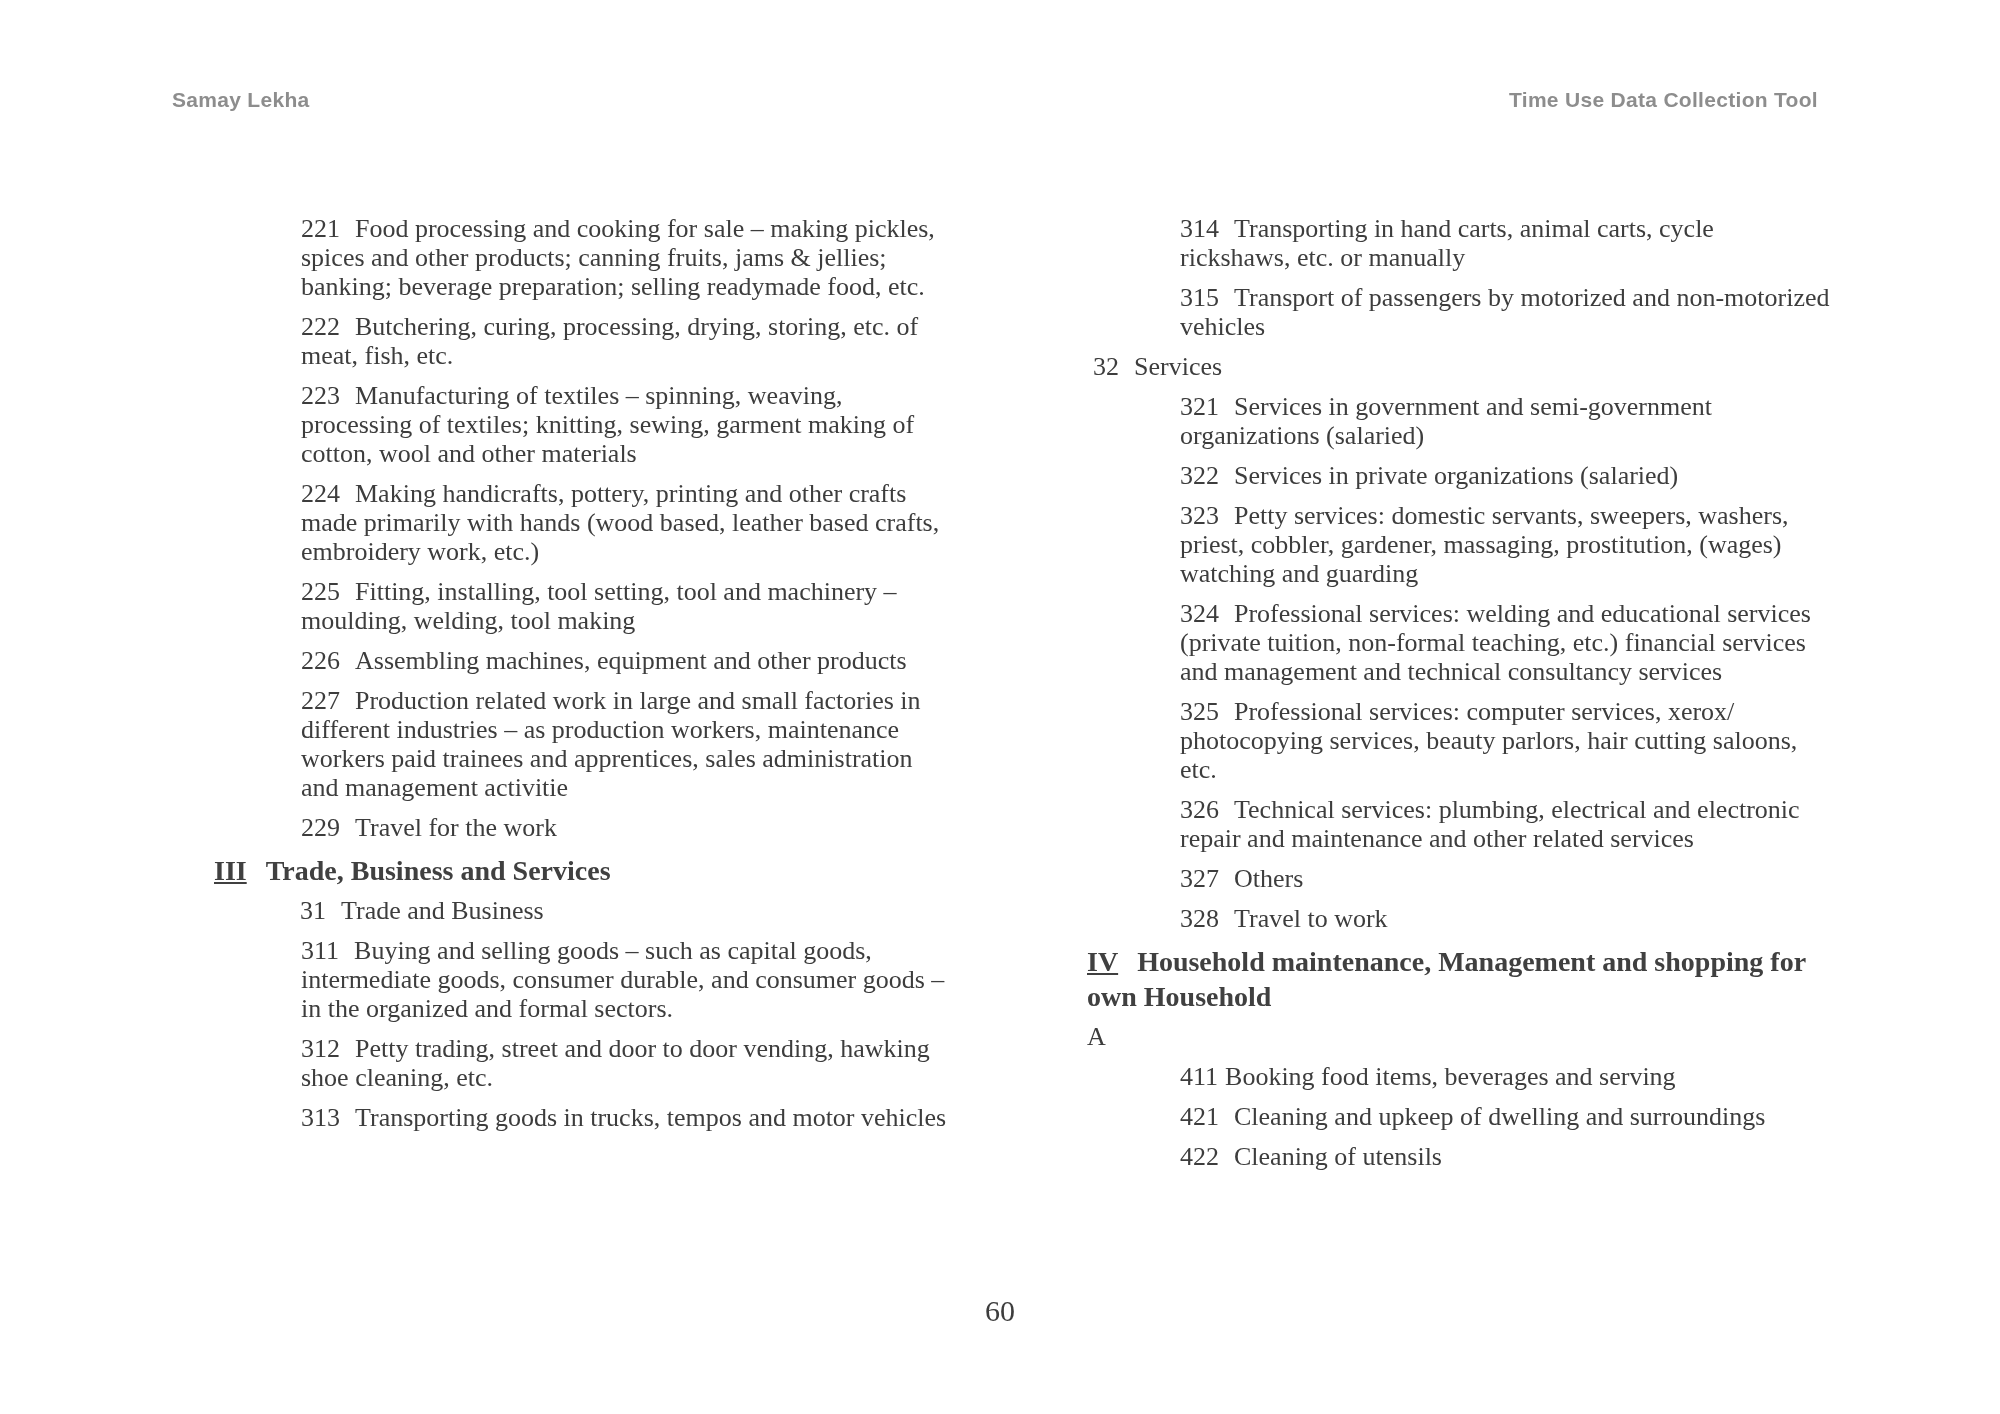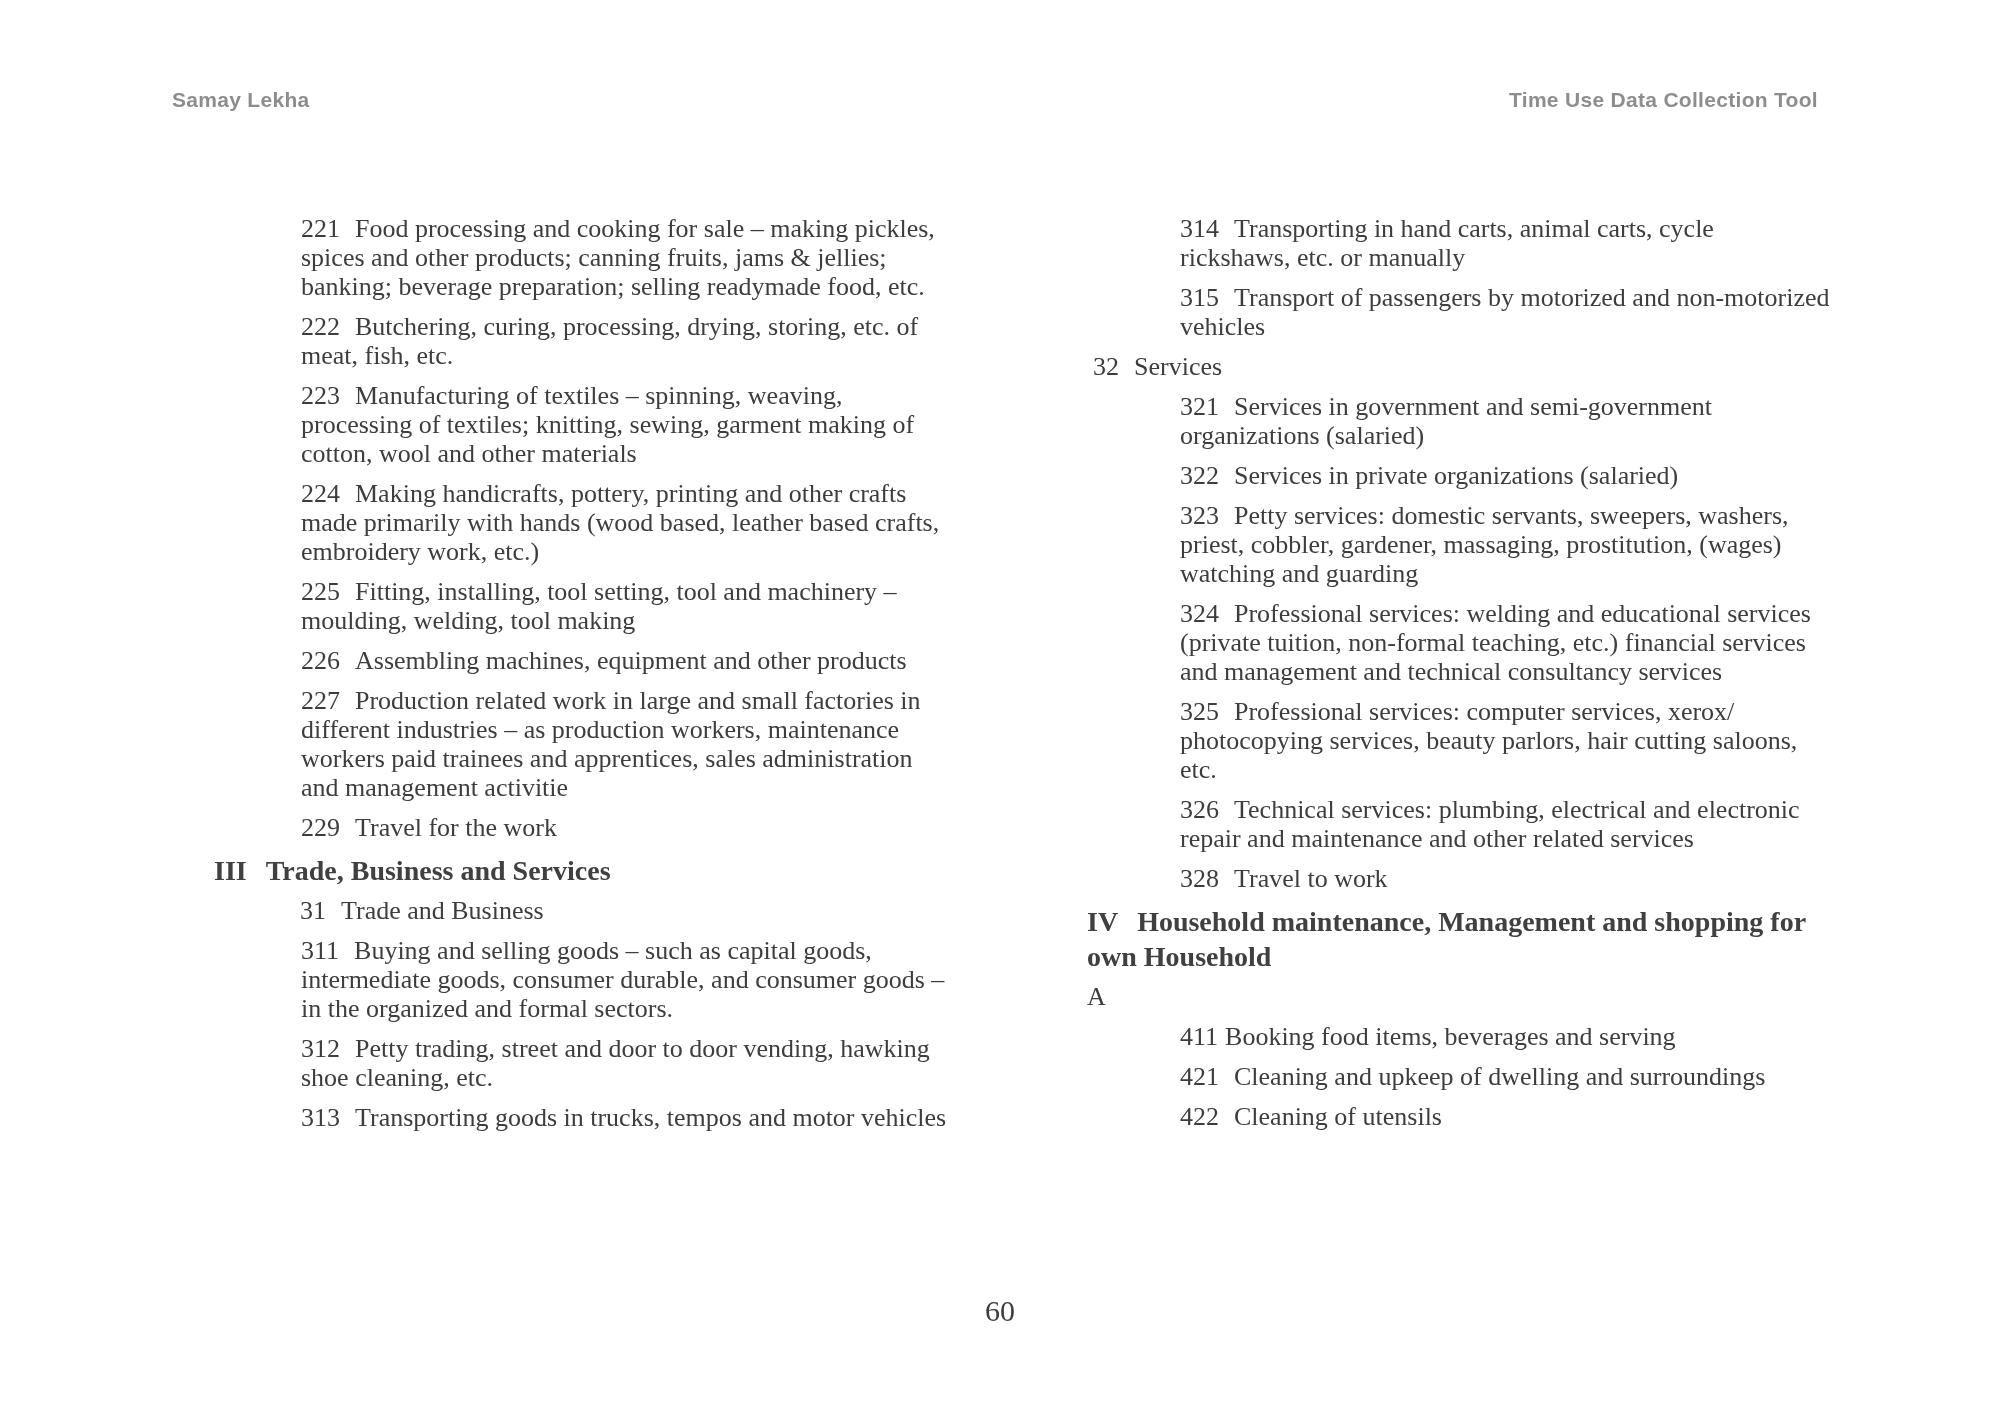--- a/index.html
+++ b/index.html
@@ -30,21 +30,21 @@
 
   .col-left  .entry-item       { padding-left: 87px; }
   .col-left  .entry-subheading { padding-left: 86px; }
   .col-right .entry-item       { padding-left: 93px; }
   .col-right .entry-subheading { padding-left: 6px; }
 
   .entry-section-heading {
     font-weight: bold; font-size: 28px; line-height: 35px;
     color: #404040; margin-bottom: 8px;
   }
-  .entry-section-heading .code { margin-right: 19px; }
+  .entry-section-heading .code { margin-right: 19px; text-decoration: underline; }
   .entry-label { margin-bottom: 11px; }
   .sep-narrow .code { margin-right: 7px; }
 
   .page-number {
     position: absolute; left: 0; top: 1294px; width: 100%;
     text-align: center; font-size: 30px; color: #3d3d3d;
   }
 </style>
 </head>
 <body>
@@ -97,20 +97,21 @@
 priest, cobbler, gardener, massaging, prostitution, (wages)
 watching and guarding</span></p>
       <p class="entry entry-item"><span class="code">324</span><span class="text">Professional services: welding and educational services
 (private tuition, non-formal teaching, etc.) financial services
 and management and technical consultancy services</span></p>
       <p class="entry entry-item"><span class="code">325</span><span class="text">Professional services: computer services, xerox/
 photocopying services, beauty parlors, hair cutting saloons,
 etc.</span></p>
       <p class="entry entry-item"><span class="code">326</span><span class="text">Technical services: plumbing, electrical and electronic
 repair and maintenance and other related services</span></p>
+      <p class="entry entry-item"><span class="code">327</span><span class="text">Others</span></p>
       <p class="entry entry-item"><span class="code">328</span><span class="text">Travel to work</span></p>
       <p class="entry entry-section-heading"><span class="code">IV</span><span class="text">Household maintenance, Management and shopping for
 own Household</span></p>
       <p class="entry entry-label"><span class="code">A</span><span class="text"></span></p>
       <p class="entry entry-item sep-narrow"><span class="code">411</span><span class="text">Booking food items, beverages and serving</span></p>
       <p class="entry entry-item"><span class="code">421</span><span class="text">Cleaning and upkeep of dwelling and surroundings</span></p>
       <p class="entry entry-item"><span class="code">422</span><span class="text">Cleaning of utensils</span></p>
     </section>
 </main>
 

